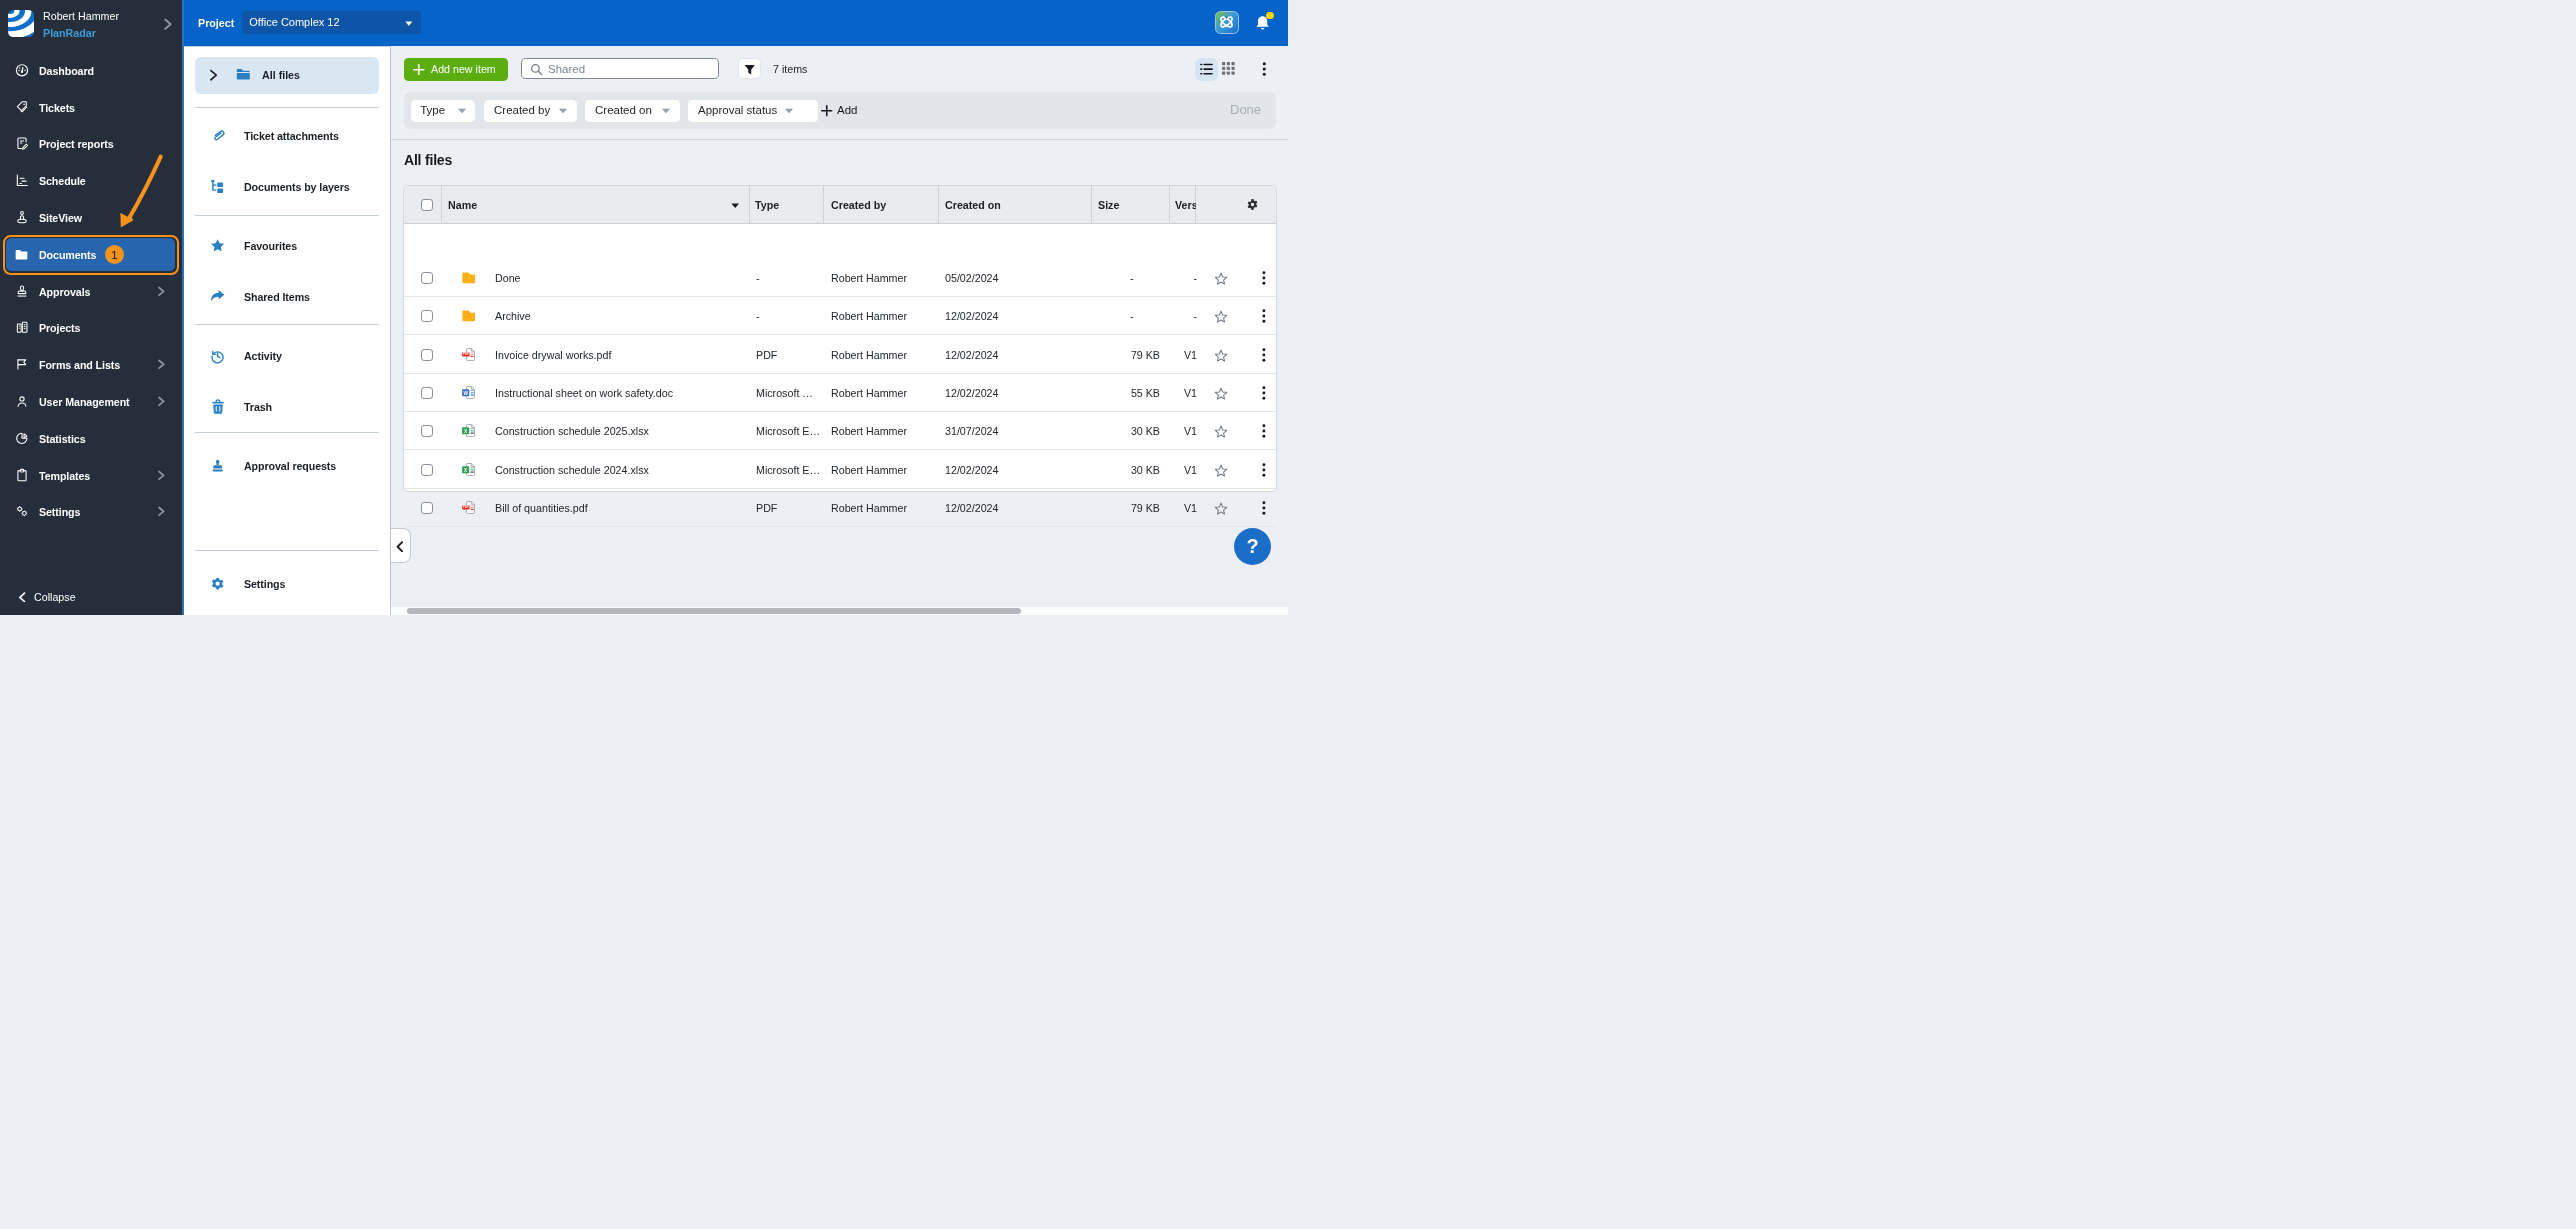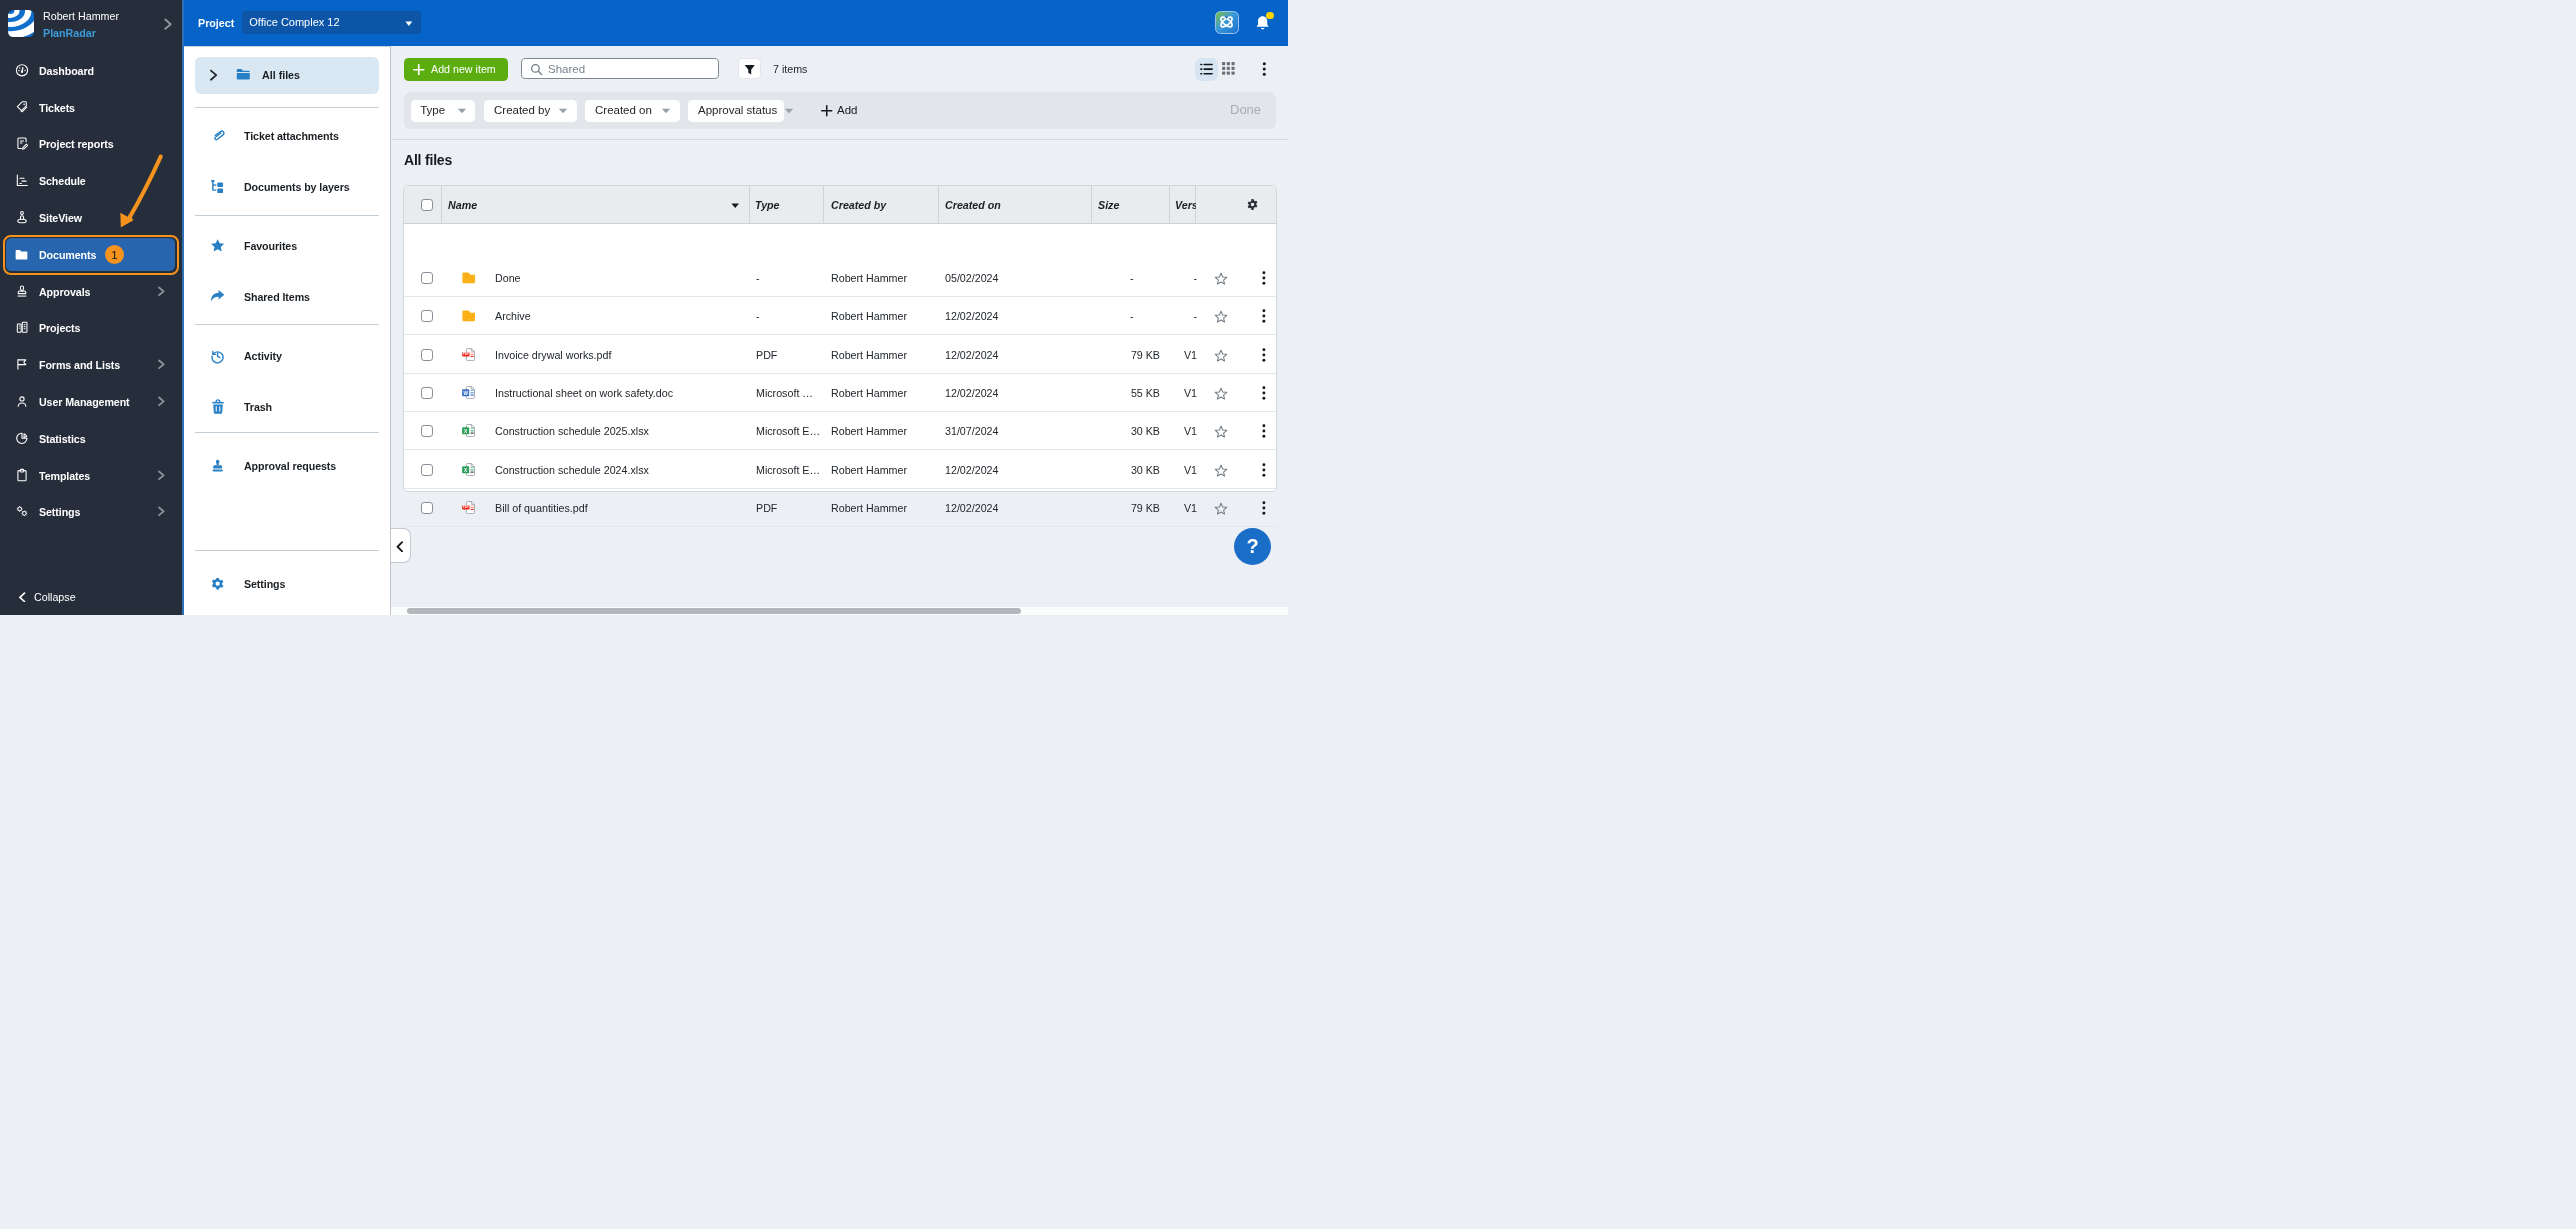--- a/index.html
+++ b/index.html
@@ -12,21 +12,21 @@
   #content { position:absolute; left:391px; top:46px; width:897px; height:569px; background:#ecf0f4; }
   .menuitem { position:absolute; left:0; width:184px; height:37px; display:flex; align-items:center; color:#fff; font-size:10.7px; font-weight:bold; }
   .menuitem .mico { position:absolute; left:14.6px; width:14px; height:14px; display:flex; align-items:center; justify-content:center; }
   .menuitem .mlabel { position:absolute; left:39px; white-space:nowrap; letter-spacing:-0.1px; }
   .menuitem .mchev { position:absolute; left:156px; width:10.7px; height:10.7px; }
   .wcitem { position:absolute; left:195px; width:184px; height:37px; display:flex; align-items:center; color:#1b2025; font-size:10.7px; font-weight:bold; z-index:6; }
   .wcitem .wico { position:absolute; left:15.3px; width:15.3px; height:15.3px; display:flex; align-items:center; justify-content:center; }
   .wcitem .wlabel { position:absolute; left:49px; white-space:nowrap; letter-spacing:-0.1px; }
   .wdiv { position:absolute; left:195px; width:184px; height:0.8px; background:#c3cdd6; }
   .hsep { position:absolute; background:#cfd4d9; width:0.8px; }
-  .hb { font-weight:bold; color:#1b2025; white-space:nowrap;font-style:italic; }
+  .hb { font-weight:bold; color:#1b2025; white-space:nowrap; }
   .cb { position:absolute; width:12px; height:12px; border:1.2px solid #868e97; border-radius:3.1px; background:#fff; }
   .row { position:absolute; left:0; width:872px; height:38px; border-bottom:0.8px solid #e4e7ea;margin-top:35px; }
   .row .name { position:absolute; left:91px; top:13px; white-space:nowrap; }
   .row .type { position:absolute; left:352px; top:13px; white-space:nowrap; }
   .row .cby  { position:absolute; left:427px; top:13px; white-space:nowrap; }
   .row .con  { position:absolute; left:541px; top:13px; white-space:nowrap; }
   .row .siz  { position:absolute; left:687px; top:13px; width:69px; text-align:right; }
   .row .ver  { position:absolute; left:750px; top:13px; width:43px; text-align:right; }
   .row .ricon { position:absolute; left:58px; top:11.5px; }
   .row .star { position:absolute; left:810px; top:12.7px; }
@@ -221,21 +221,21 @@
   <svg class="abs" style="left:74px;top:8.4px;" width="10" height="6.1" viewBox="0 0 13 8">
       <path d="M1 1 L6.5 7 L12 1 Z" fill="#98a0a8"></path>
     </svg>
 </div>
 <div class="abs" style="left:585px;top:100px;width:95px;height:21.5px;background:#fff;border-radius:4.6px;z-index:2;">
   <div class="abs" style="left:10px;top:4.2px;font-size:11.5px;color:#22262b;">Created on</div>
   <svg class="abs" style="left:76px;top:8.4px;" width="10" height="6.1" viewBox="0 0 13 8">
       <path d="M1 1 L6.5 7 L12 1 Z" fill="#98a0a8"></path>
     </svg>
 </div>
-<div class="abs" style="left:688px;top:100px;width:96px;height:21.5px;background:#fff;border-radius:4.6px;z-index:2;">
+<div class="abs" style="left:688px;top:100px;width:130px;height:21.5px;background:#fff;border-radius:4.6px;z-index:2;">
   <div class="abs" style="left:10px;top:4.2px;font-size:11.5px;color:#22262b;">Approval status</div>
   <svg class="abs" style="left:96px;top:8.4px;" width="10" height="6.1" viewBox="0 0 13 8">
       <path d="M1 1 L6.5 7 L12 1 Z" fill="#98a0a8"></path>
     </svg>
 </div>
 <svg class="abs" style="left:821px;top:105px;z-index:2;" width="11.5" height="11.5" viewBox="0 0 15 15">
     <path d="M7.5 1 V14 M1 7.5 H14" stroke="#16191d" stroke-width="2" stroke-linecap="round"></path>
   </svg>
 <div class="abs" style="left:837px;top:104px;font-size:11.5px;color:#16191d;z-index:2;">Add</div>
 <div class="abs" style="left:1230px;top:102px;font-size:13px;color:#a7aeb6;z-index:2;">Done</div>

